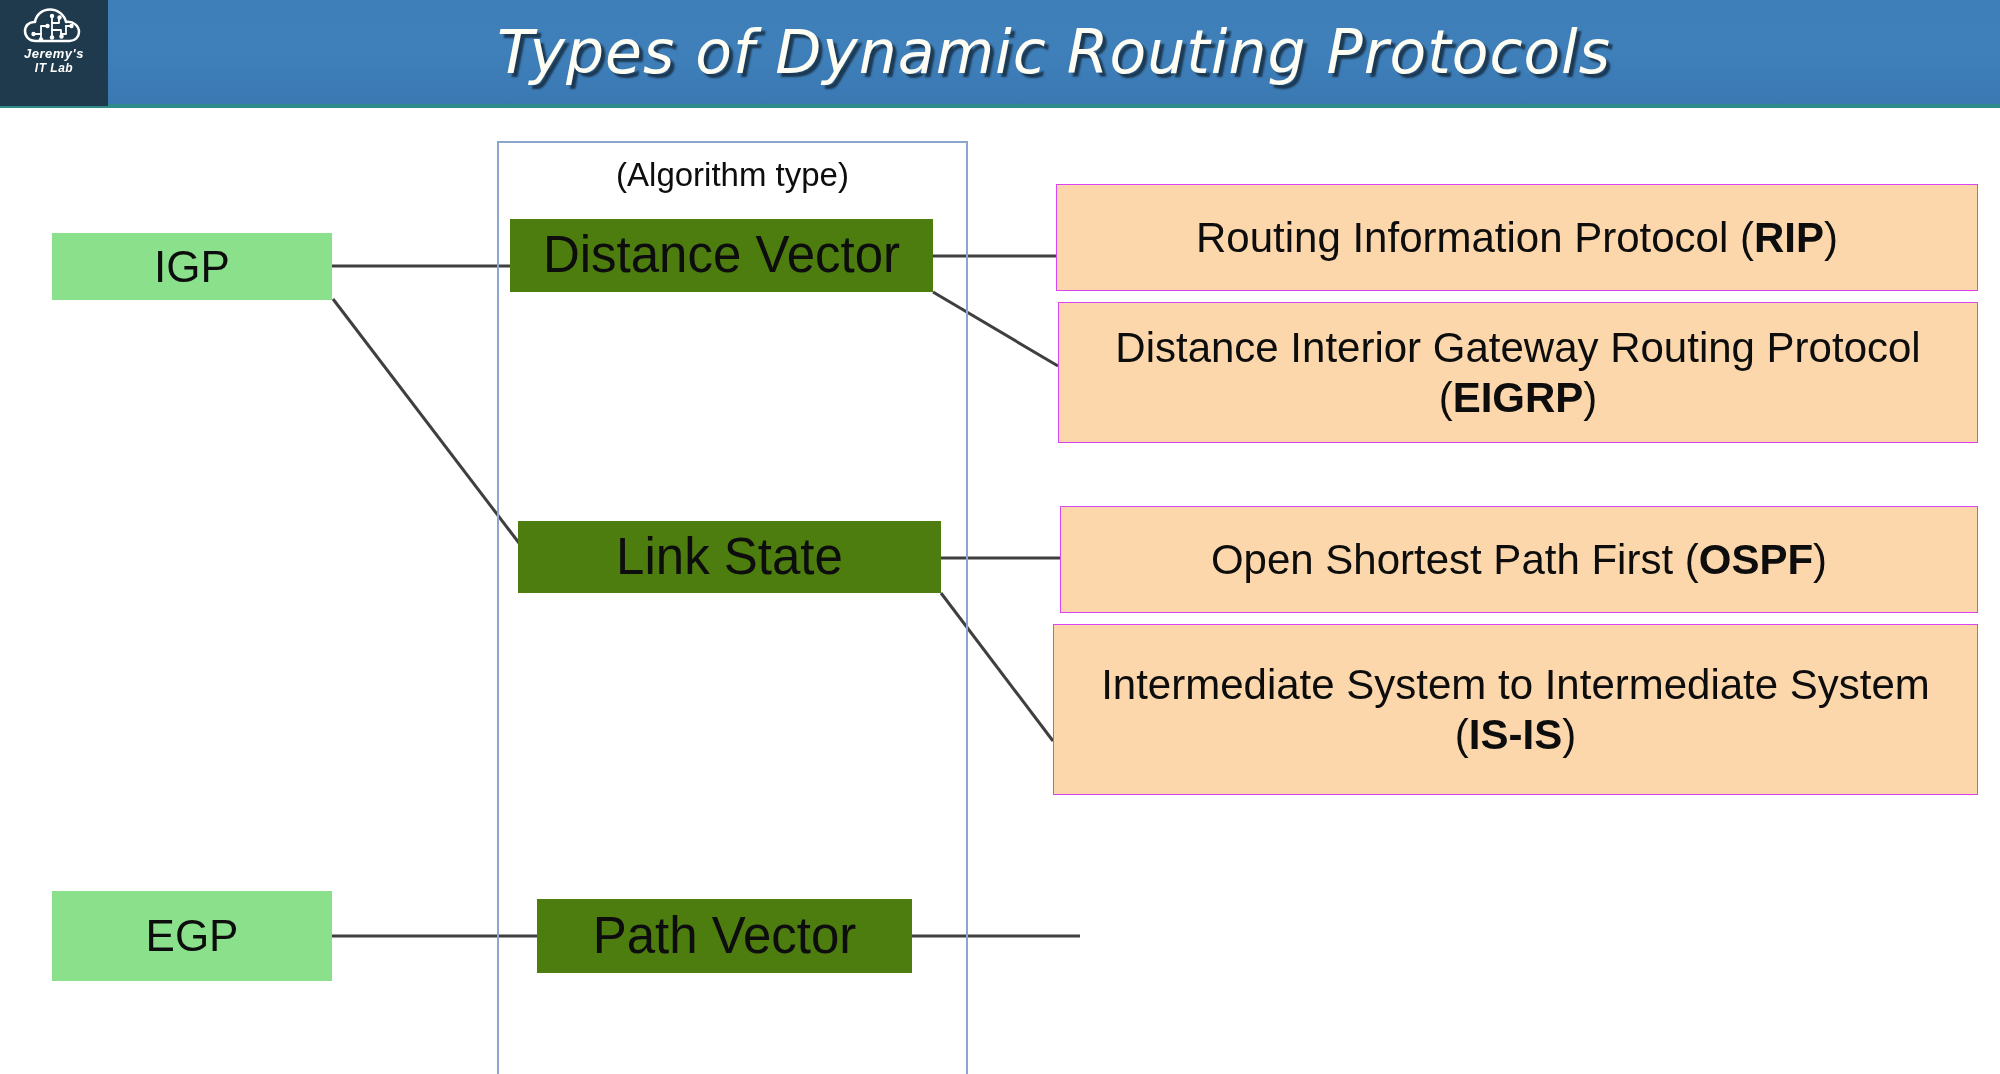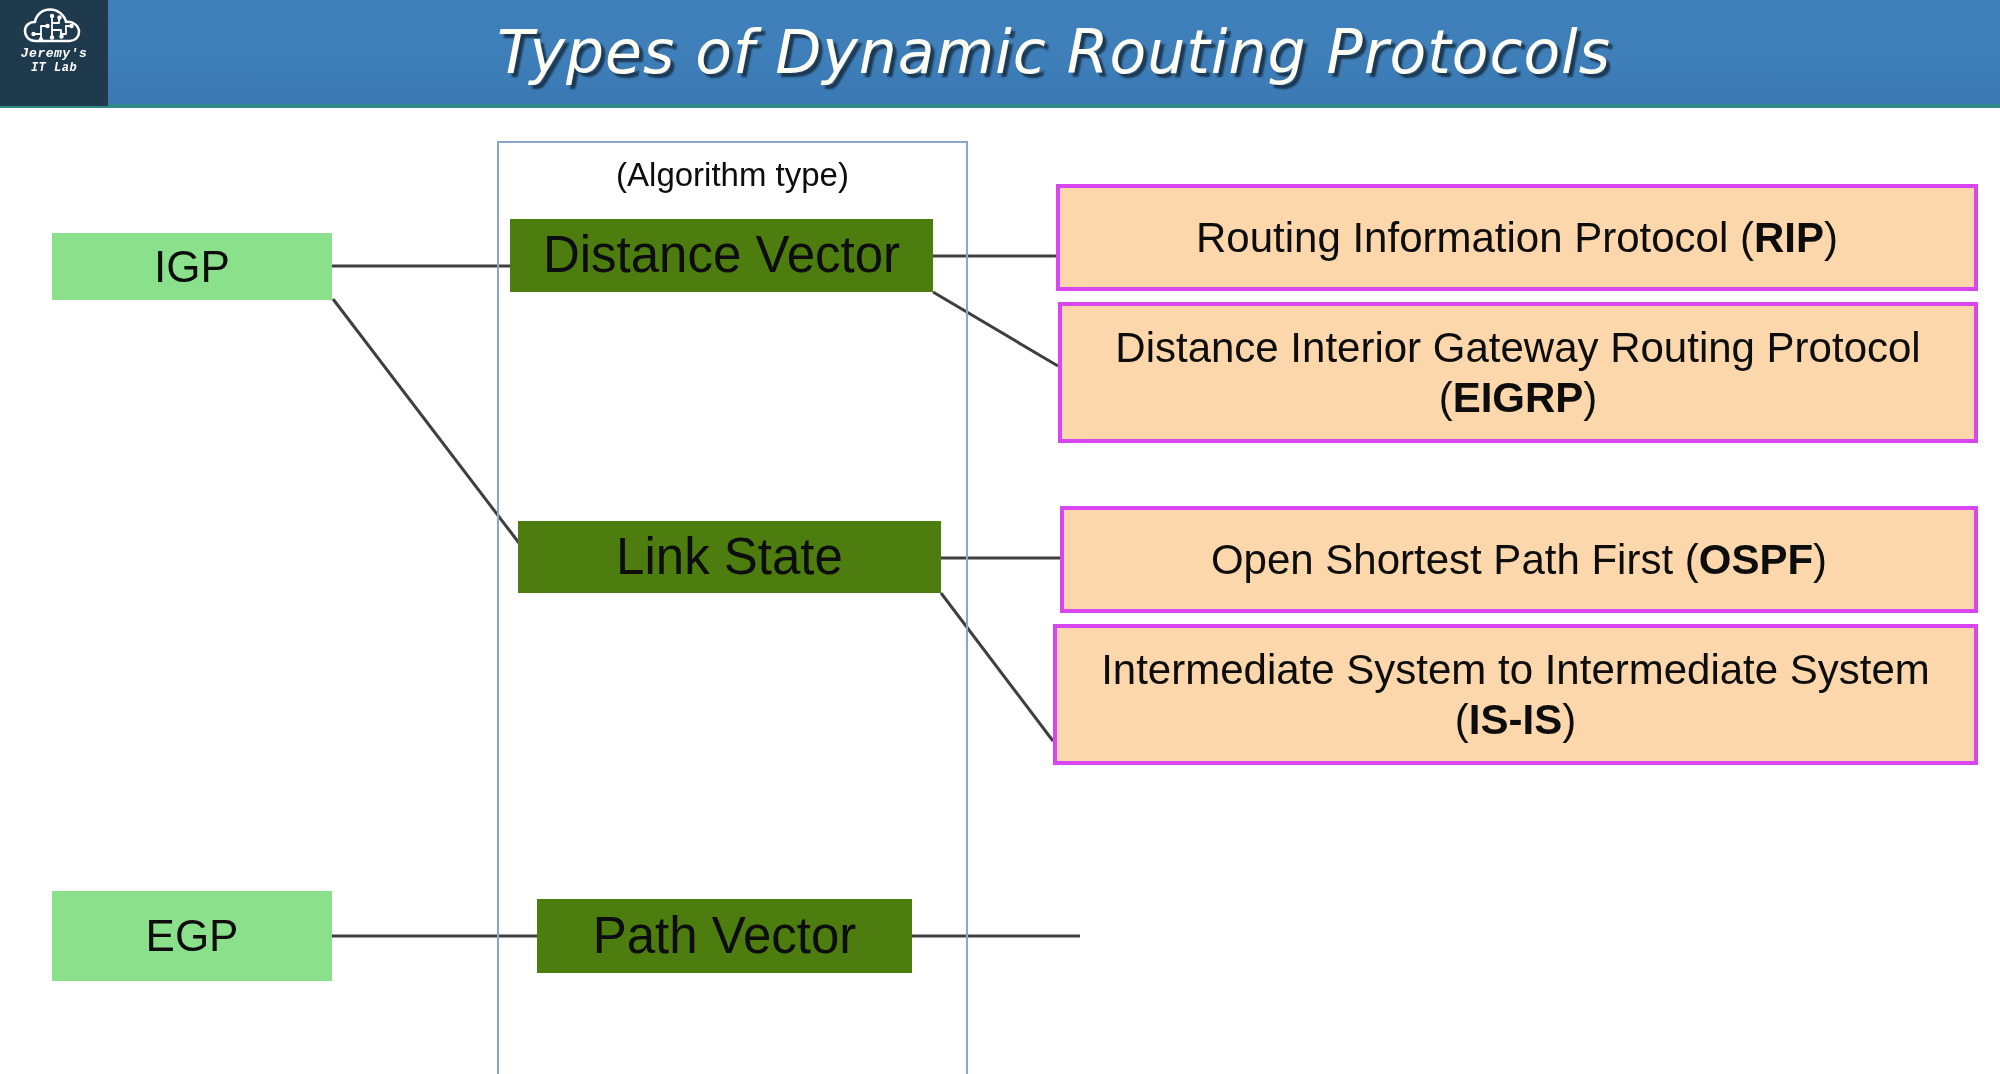--- a/index.html
+++ b/index.html
@@ -39,21 +39,21 @@
     display: flex;
     flex-direction: column;
     align-items: center;
     justify-content: flex-start;
     padding-top: 6px;
     box-sizing: border-box;
   }
   #logo-icon { width: 62px; height: 40px; display:block; }
   .logo-line {
     color: #ffffff;
-    font-family: Liberation Mono, monospace;
+    font-family: Liberation Sans, sans-serif;
     font-style: italic;
     font-weight: bold;
     font-size: 13px;
     line-height: 15px;
     letter-spacing: 0.5px;
     text-align: center;
   }
   .logo-line.small { font-size: 12px; }
 
   #slide-title {
@@ -115,21 +115,21 @@
   .node-green {
     background: #8be08b;
     font-size: 44px;
   }
   .node-blue {
     background: #4d7c0f;
     font-size: 51px;
   }
   .node-orange {
     background: #fcd7ac;
-    border: 4px solid #d946ef;
+    border: 1px solid #d946ef;
     font-size: 42px;
     padding: 0 26px;
   }
   .node-orange b { font-weight: bold; }
 </style>
 </head>
 <body>
 
 <div id="slide">
 
@@ -214,21 +214,21 @@
         <span>Distance Interior Gateway Routing Protocol</span><span> (</span><b>EIGRP</b><span>)</span>
       </span>
     </div>
 
     <div class="node node-orange" style="left:1060px; top:400px; width:918px; height:107px;">
       <span>
         <span>Open Shortest Path First</span><span> (</span><b>OSPF</b><span>)</span>
       </span>
     </div>
 
-    <div class="node node-orange" style="left:1053px; top:518px; width:925px; height:141px;">
+    <div class="node node-orange" style="left:1053px; top:518px; width:925px; height:171px;">
       <span>
         <span>Intermediate System to Intermediate System</span><span> (</span><b>IS-IS</b><span>)</span>
       </span>
     </div>
 
 
   </div>
 </div>
 
 </body></html>

